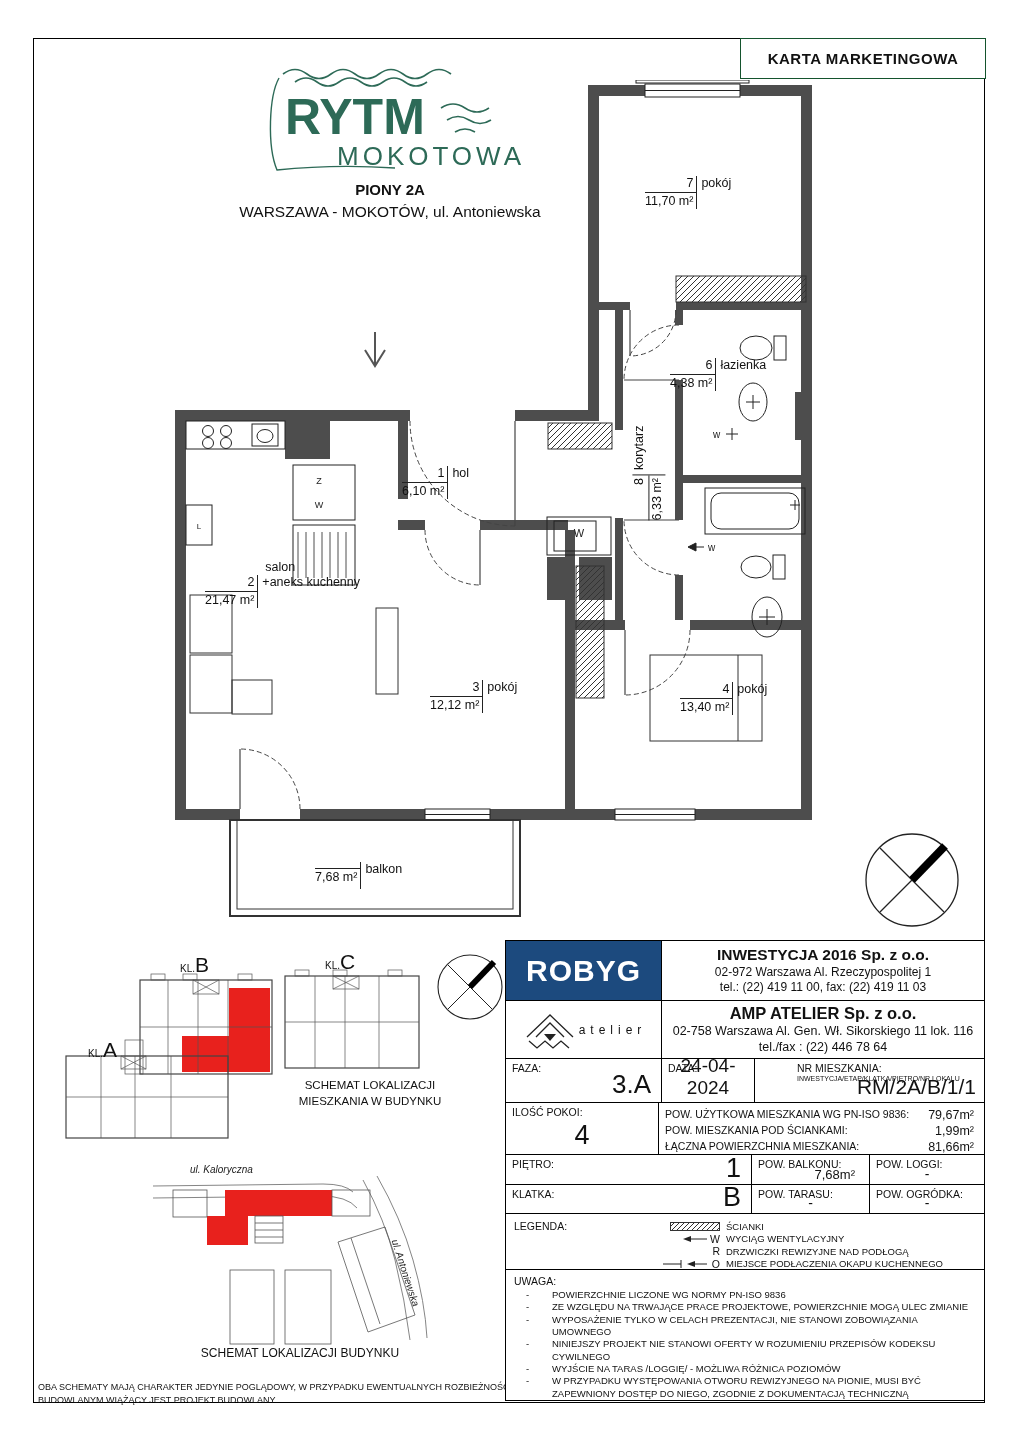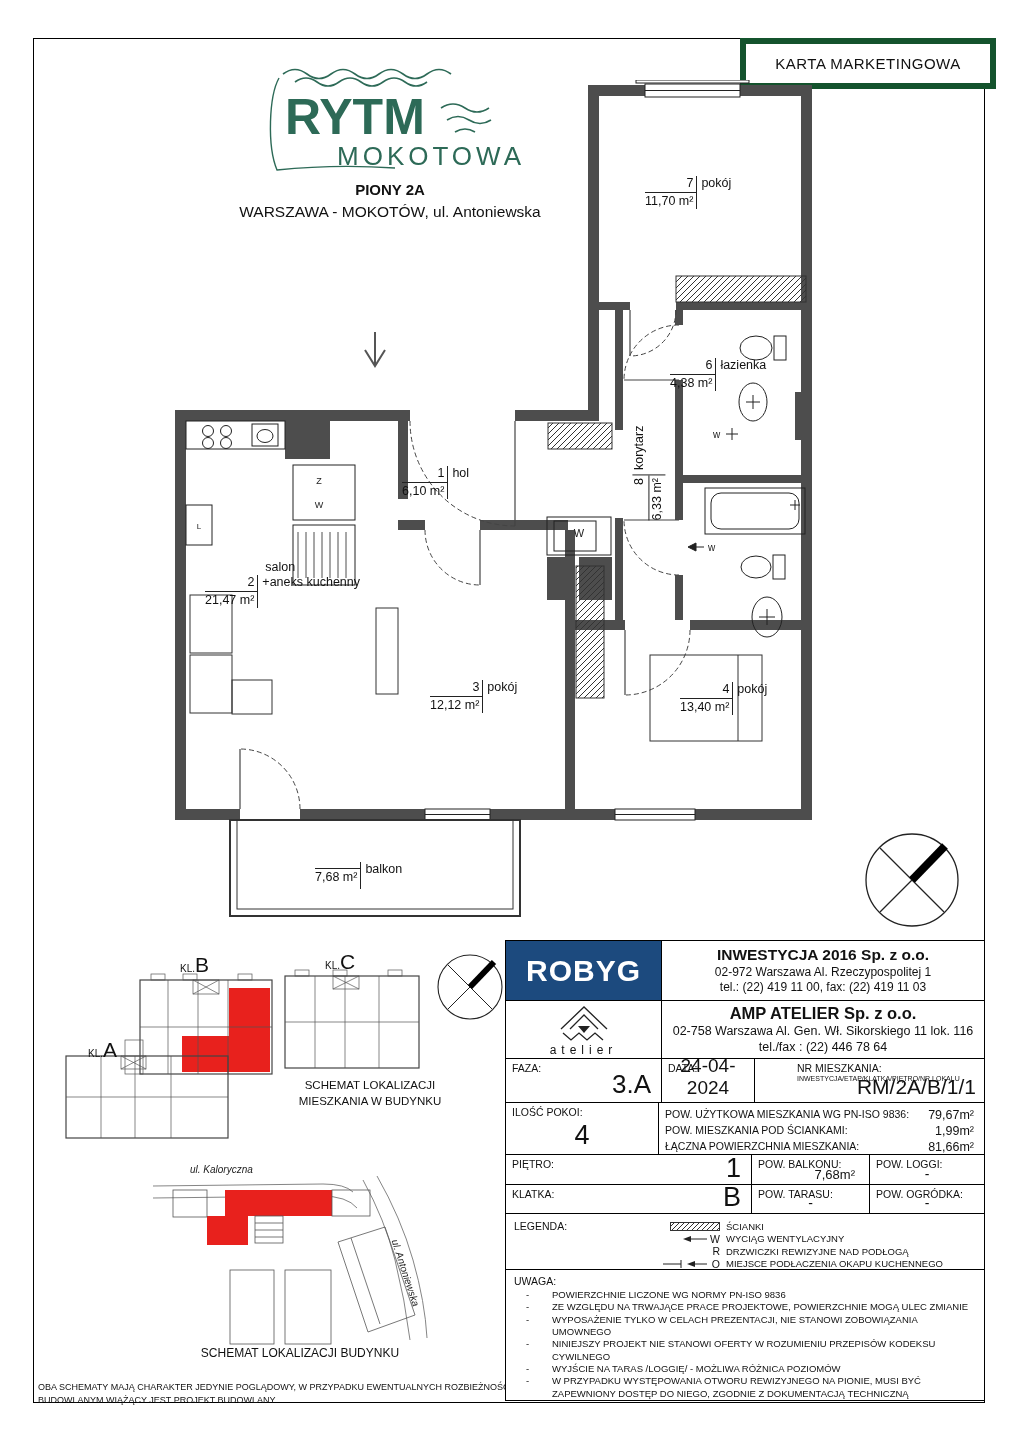--- a/index.html
+++ b/index.html
@@ -1,19 +1,19 @@
 <!DOCTYPE html>
 <html><head>
 <meta charset="utf-8">
 <style>
   html,body{margin:0;padding:0;background:#fff;}
   body{width:1018px;height:1440px;position:relative;font-family:"Liberation Sans",sans-serif;color:#111;overflow:hidden;}
   .abs{position:absolute;}
   #page-border{left:33px;top:38px;width:950px;height:1363px;border:1px solid #000;}
-  #karta-box{left:740px;top:38px;width:244px;height:39px;border:6px solid #14532d;background:#fff;display:flex;align-items:center;justify-content:center;font-size:15px;letter-spacing:.5px;}
+  #karta-box{left:740px;top:38px;width:244px;height:39px;border:1px solid #14532d;background:#fff;display:flex;align-items:center;justify-content:center;font-size:15px;letter-spacing:.5px;font-weight:bold;}
   #etap{left:230px;top:181px;width:320px;text-align:center;font-size:15px;font-weight:bold;}
   #addr{left:160px;top:203px;width:460px;text-align:center;font-size:15.5px;}
   
   .room-label{position:absolute;display:grid;grid-template-columns:auto auto;font-size:12.5px;line-height:1.2;color:#111;white-space:nowrap;}
   .rl-no{grid-row:1;grid-column:1;text-align:right;padding:0 3px 1px 18px;border-bottom:1.2px solid #222;}
   .rl-name{grid-row:1 / span 2;grid-column:2;border-left:1.2px solid #222;padding:0 3px 12px 4px;}
   .rl-area{grid-row:2;grid-column:1;text-align:right;padding:1px 3px 0 0;}
   .rot-label{transform:rotate(-90deg);transform-origin:center;}
   .salon-label{position:absolute;display:grid;grid-template-columns:auto auto;font-size:12.5px;line-height:1.2;white-space:nowrap;}
   .sl-prefix{grid-row:1;grid-column:2;padding-left:8px;}
@@ -27,21 +27,21 @@
   .tr:first-child{border-top:none;}
   .td{border-left:1px solid #000;box-sizing:border-box;position:relative;}
   .td:first-child{border-left:none;}
   .lbl{font-size:10.5px;padding:3px 0 0 6px;}
   .sub-lbl{font-size:7px;padding:1px 0 0 6px;}
   #robyg-cell{width:155px;background:#1c4a7e;display:flex;align-items:center;justify-content:center;}
   #robyg-text{color:#fff;font-weight:bold;font-size:30px;letter-spacing:1px;}
   .company{flex:1;display:flex;flex-direction:column;align-items:center;justify-content:center;text-align:center;}
   .company .name{font-size:15.5px;font-weight:bold;margin-bottom:1px;}
   .company .line{font-size:12px;line-height:1.25;}
-  #atelier-cell{width:155px;display:flex;flex-direction:column;align-items:center;justify-content:center;text-align:center;}
+  #atelier-cell{width:155px;display:flex;flex-direction:row;align-items:center;justify-content:center;text-align:center;}
   #atelier-word{font-size:12px;letter-spacing:5px;margin-top:1px;}
   .big-val{position:absolute;right:10px;bottom:2px;font-size:26px;}
   .center-val{position:absolute;left:0;right:0;bottom:3px;text-align:center;font-size:19px;}
   .nr-val{position:absolute;right:8px;bottom:3px;font-size:21px;}
   .pow-line{display:flex;justify-content:space-between;font-size:10.5px;padding:2px 10px 0 6px;text-align:right;}
   .pow-line .pv{font-size:12.5px;}
   .dash-val{position:absolute;left:0;right:0;bottom:2px;text-align:center;font-size:14px;}
   .rv{position:absolute;right:14px;bottom:2px;font-size:13px;}
   
   #legend-row{padding:6px 0 0 0;}

